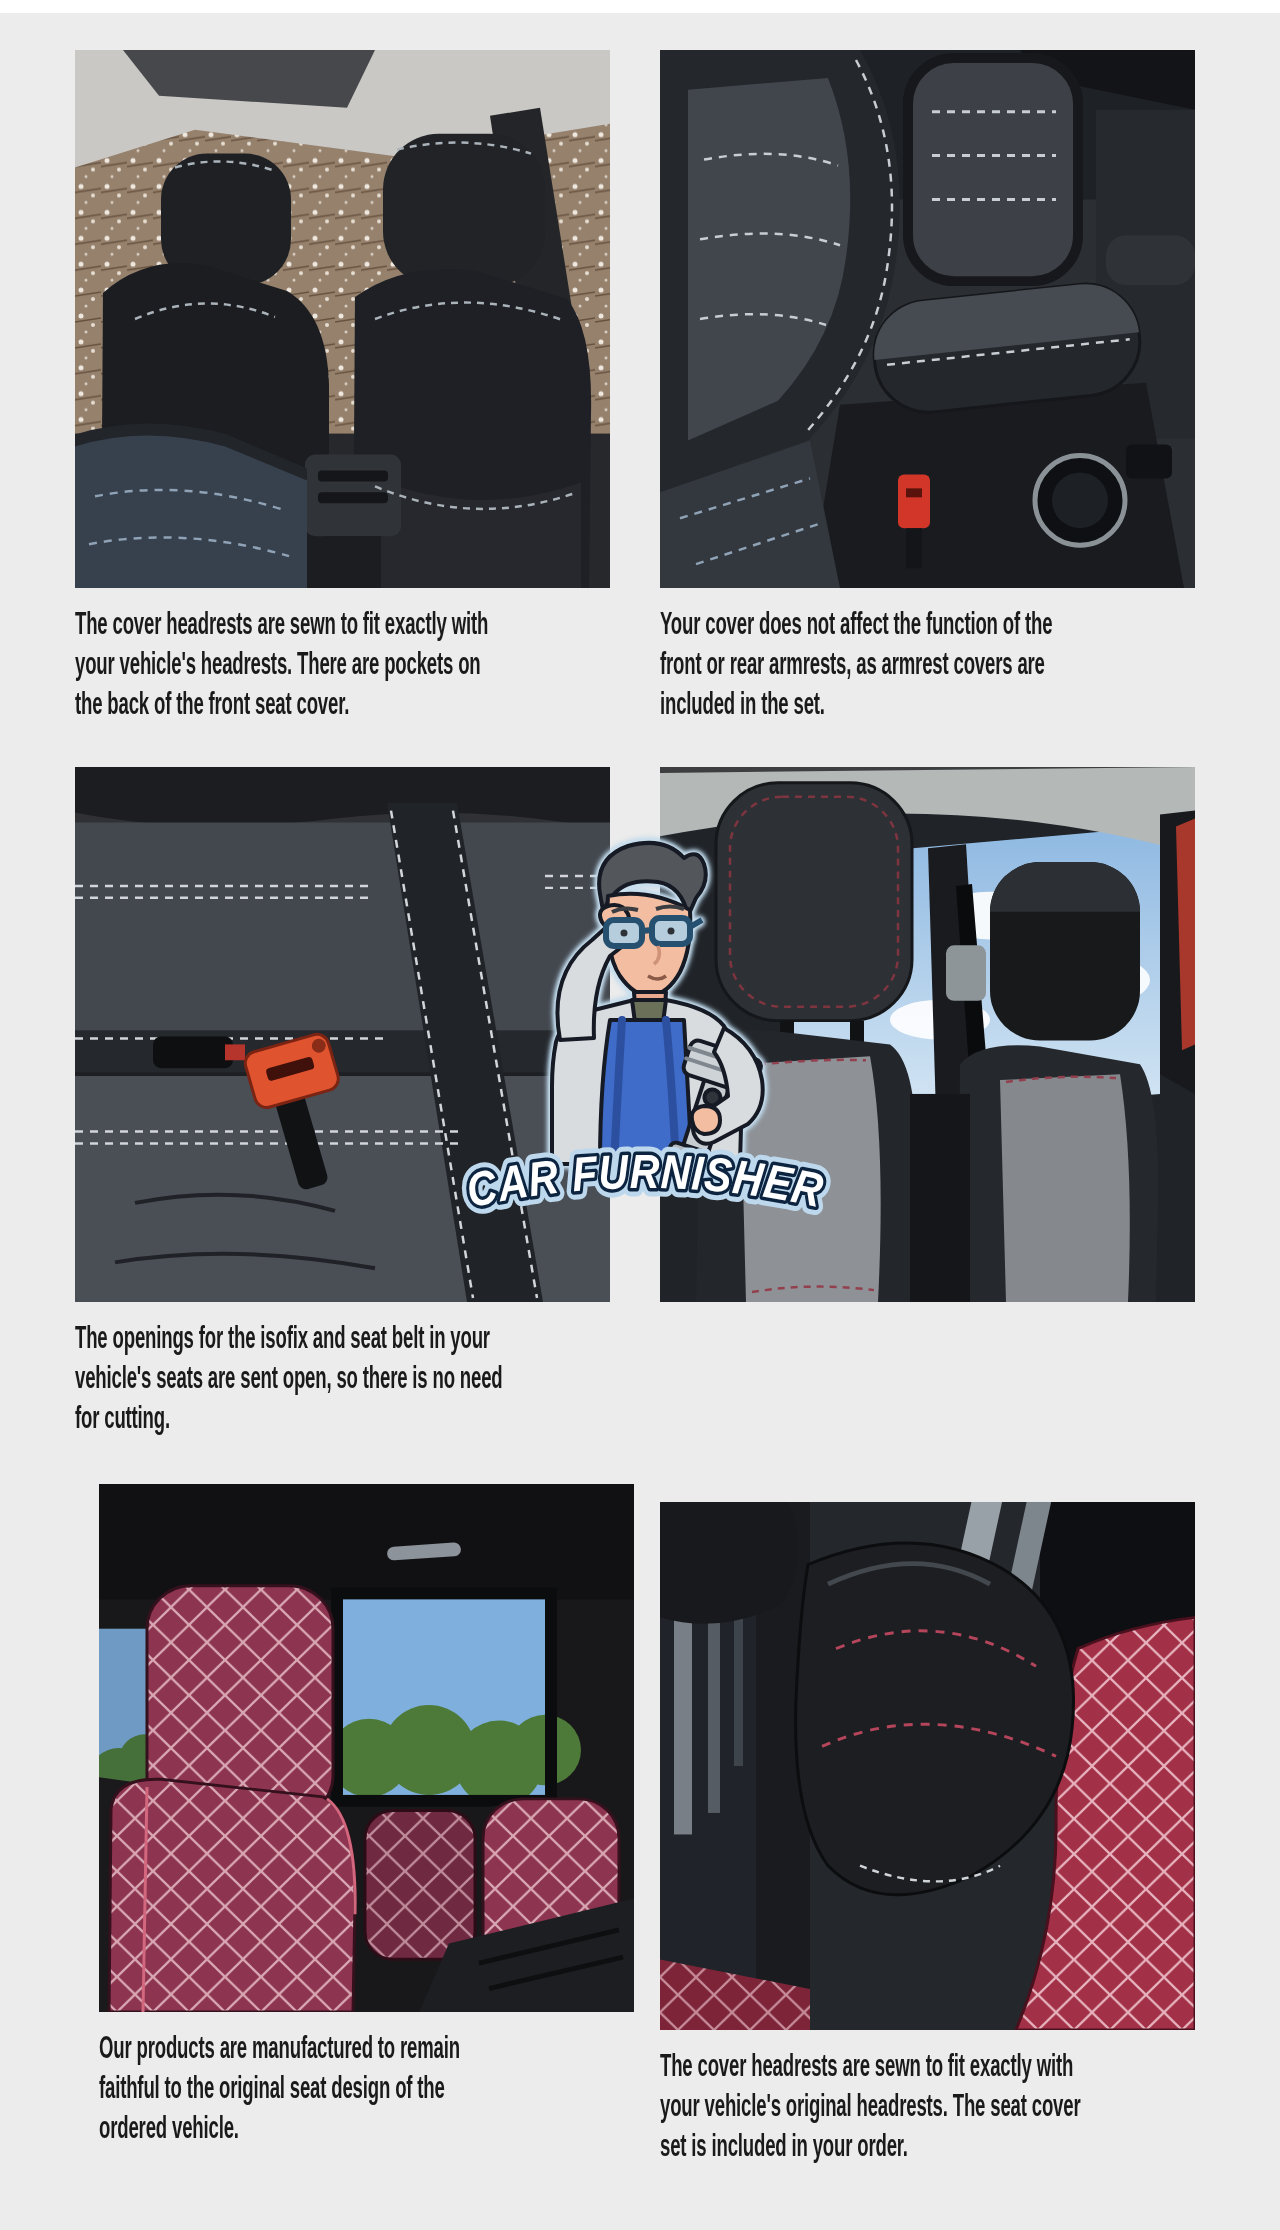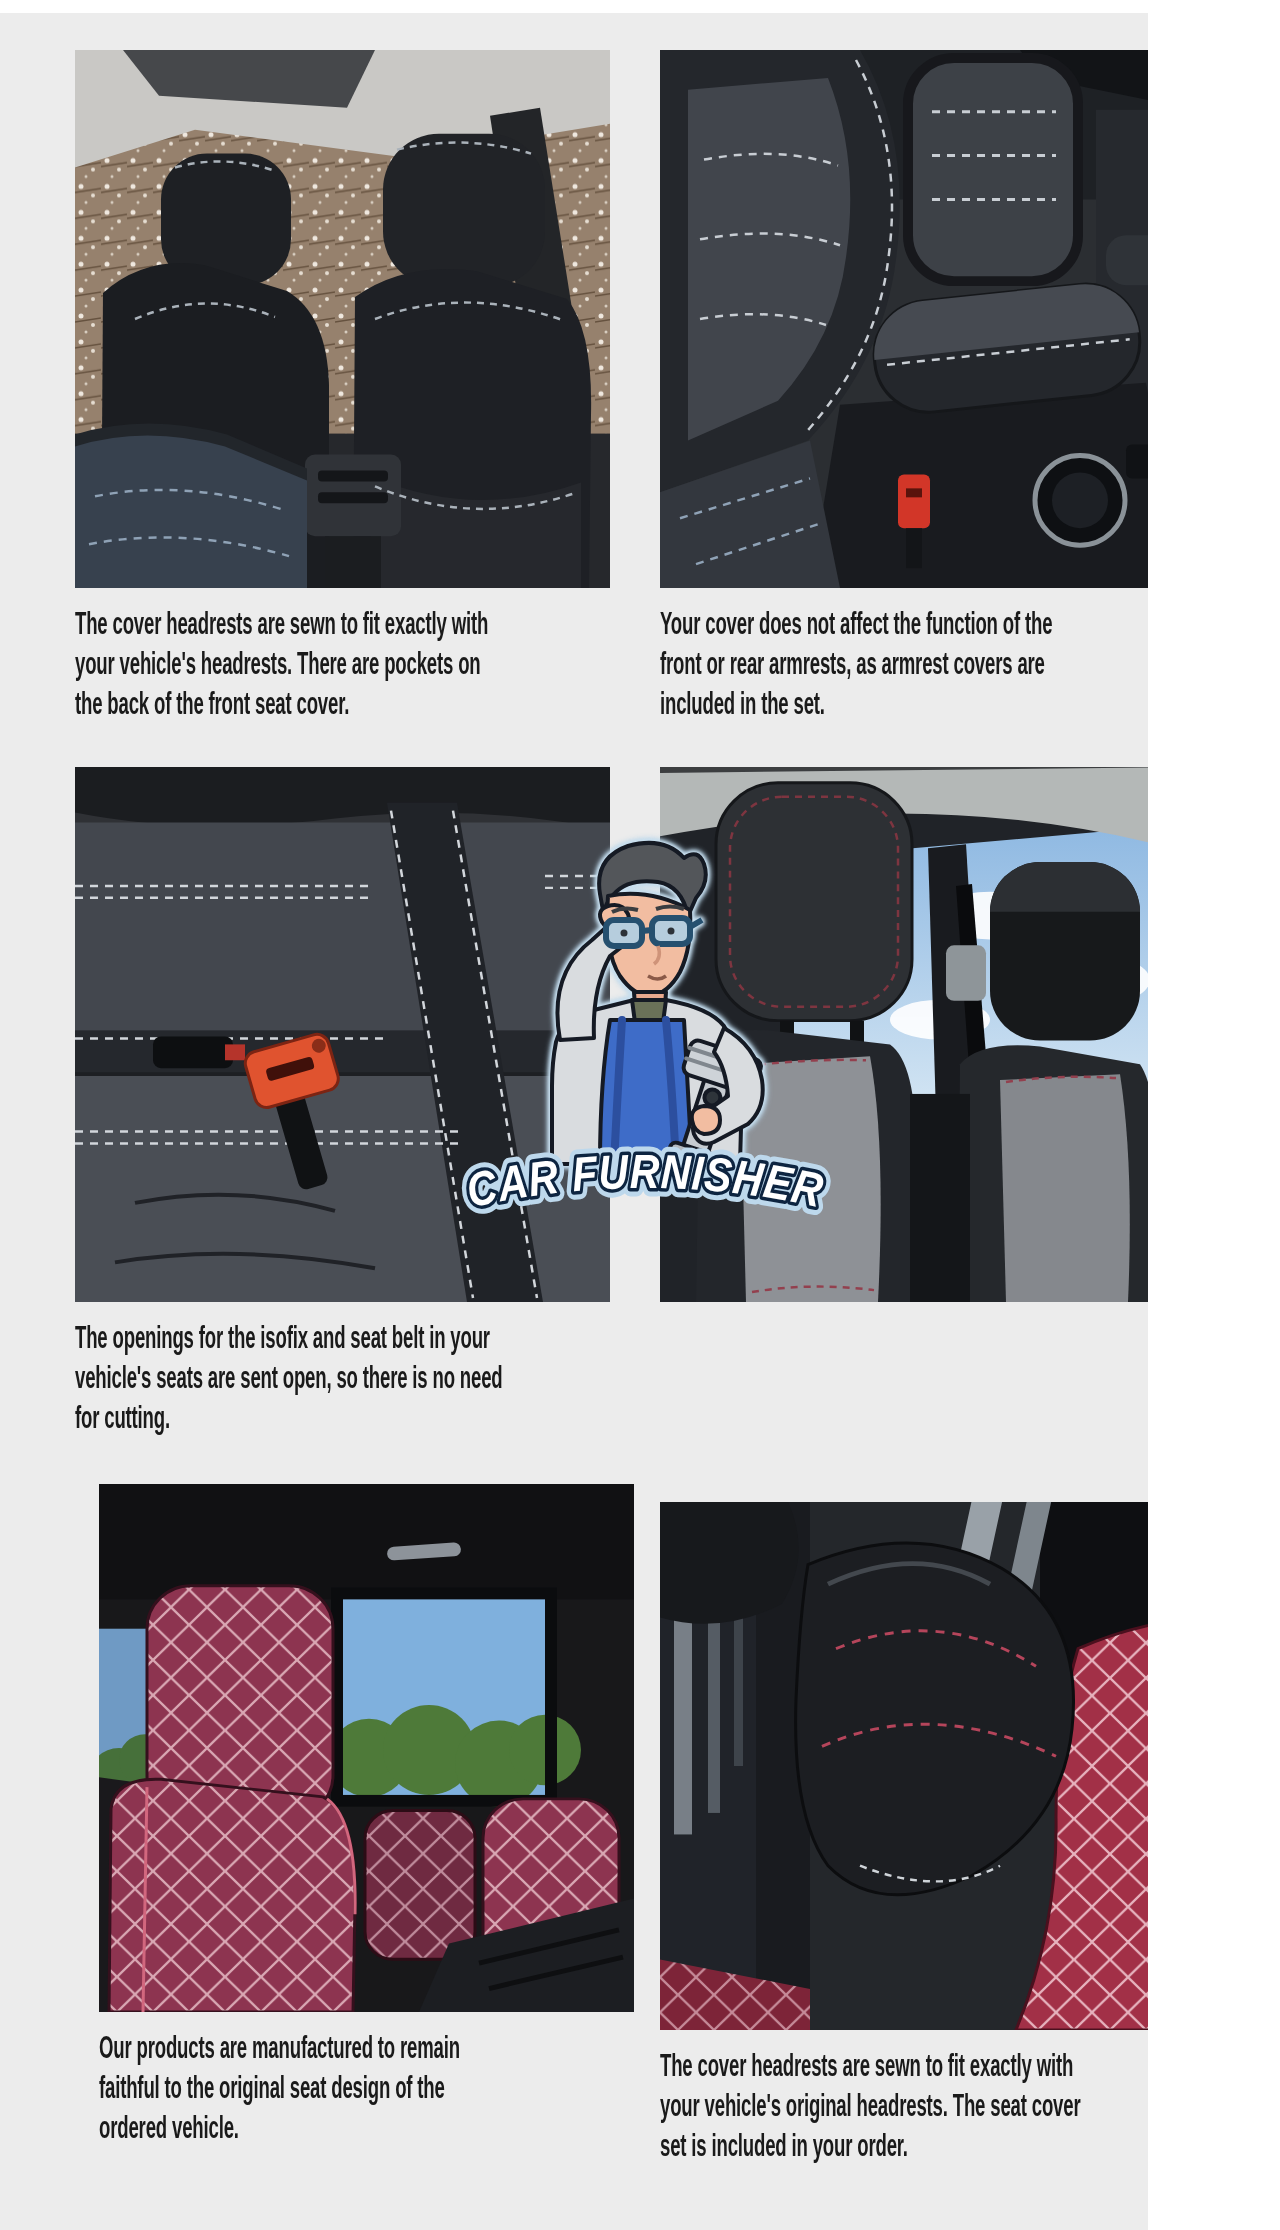--- a/index.html
+++ b/index.html
@@ -1,17 +1,17 @@
 <!DOCTYPE html>
 <html><head>
 <meta charset="utf-8">
 <style>
   html,body{margin:0;padding:0;background:#ffffff;}
   .page{
-    position:relative;width:1148px;height:2230px;overflow:hidden;
+    position:relative;width:1280px;height:2230px;overflow:hidden;
     background:#ececec;font-family:"Liberation Sans",sans-serif;
   }
   .top-strip{position:absolute;left:0;top:0;width:1280px;height:13px;background:#ffffff;}
   .feature{position:absolute;width:535px;}
   .f1{left:75px;top:50px;}  .f2{left:660px;top:50px;}
   .f3{left:75px;top:767px;} .f4{left:660px;top:767px;}
   .f5{left:75px;top:1484px;margin-left:24px;}.f6{left:660px;top:1502px;}
   .photo{display:block;width:535px;}
   .ph-r1{height:538px;} .ph-r2{height:535px;} .ph-r3{height:528px;}
   .caption{margin-top:16px;}

